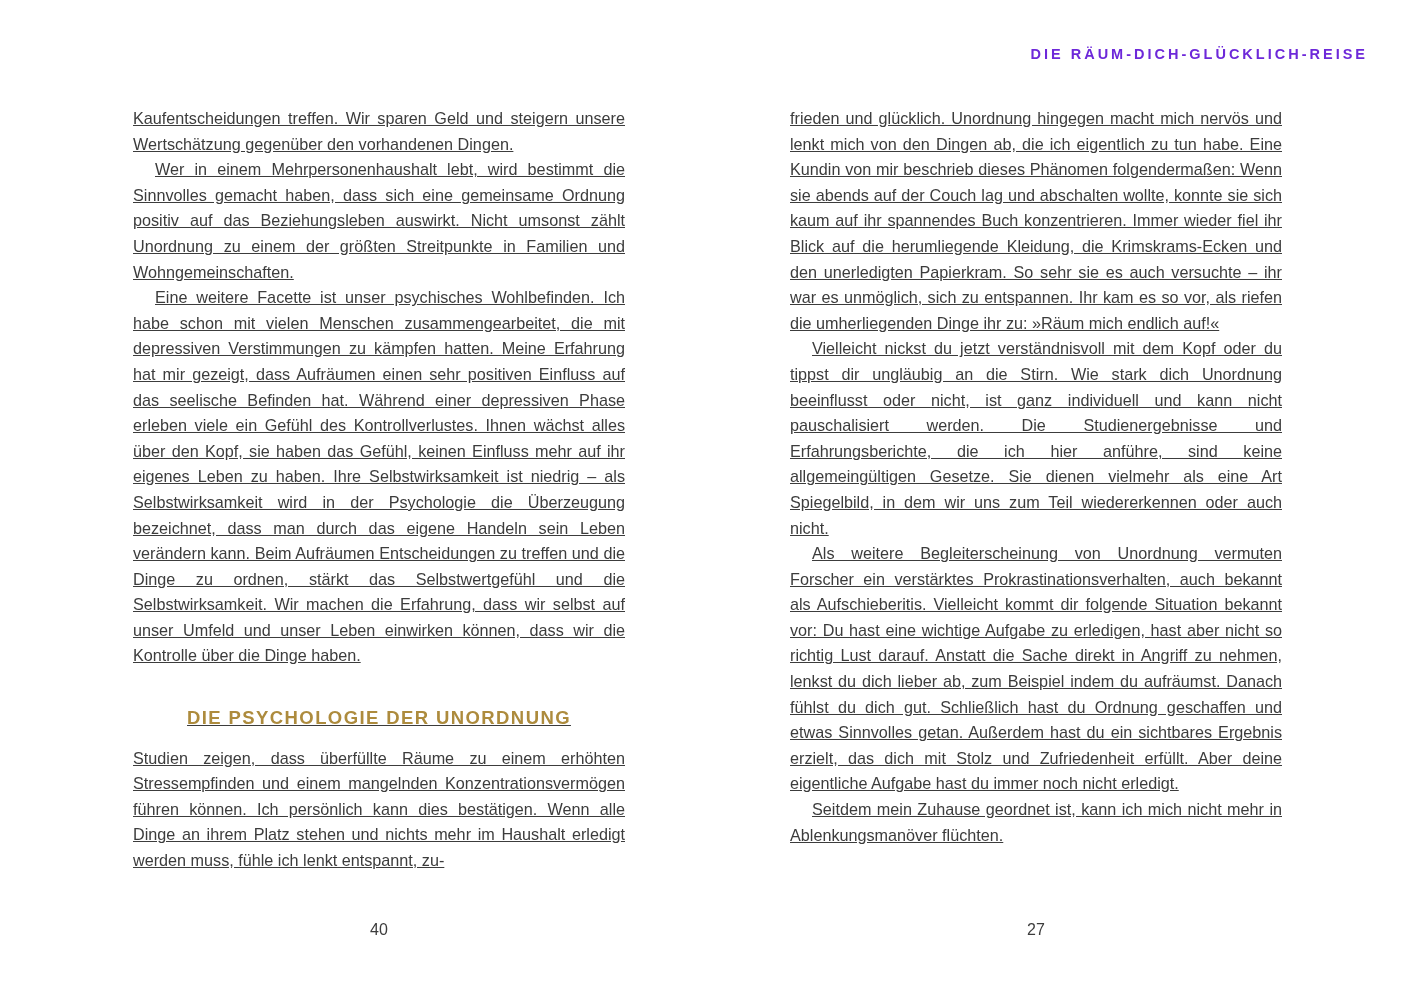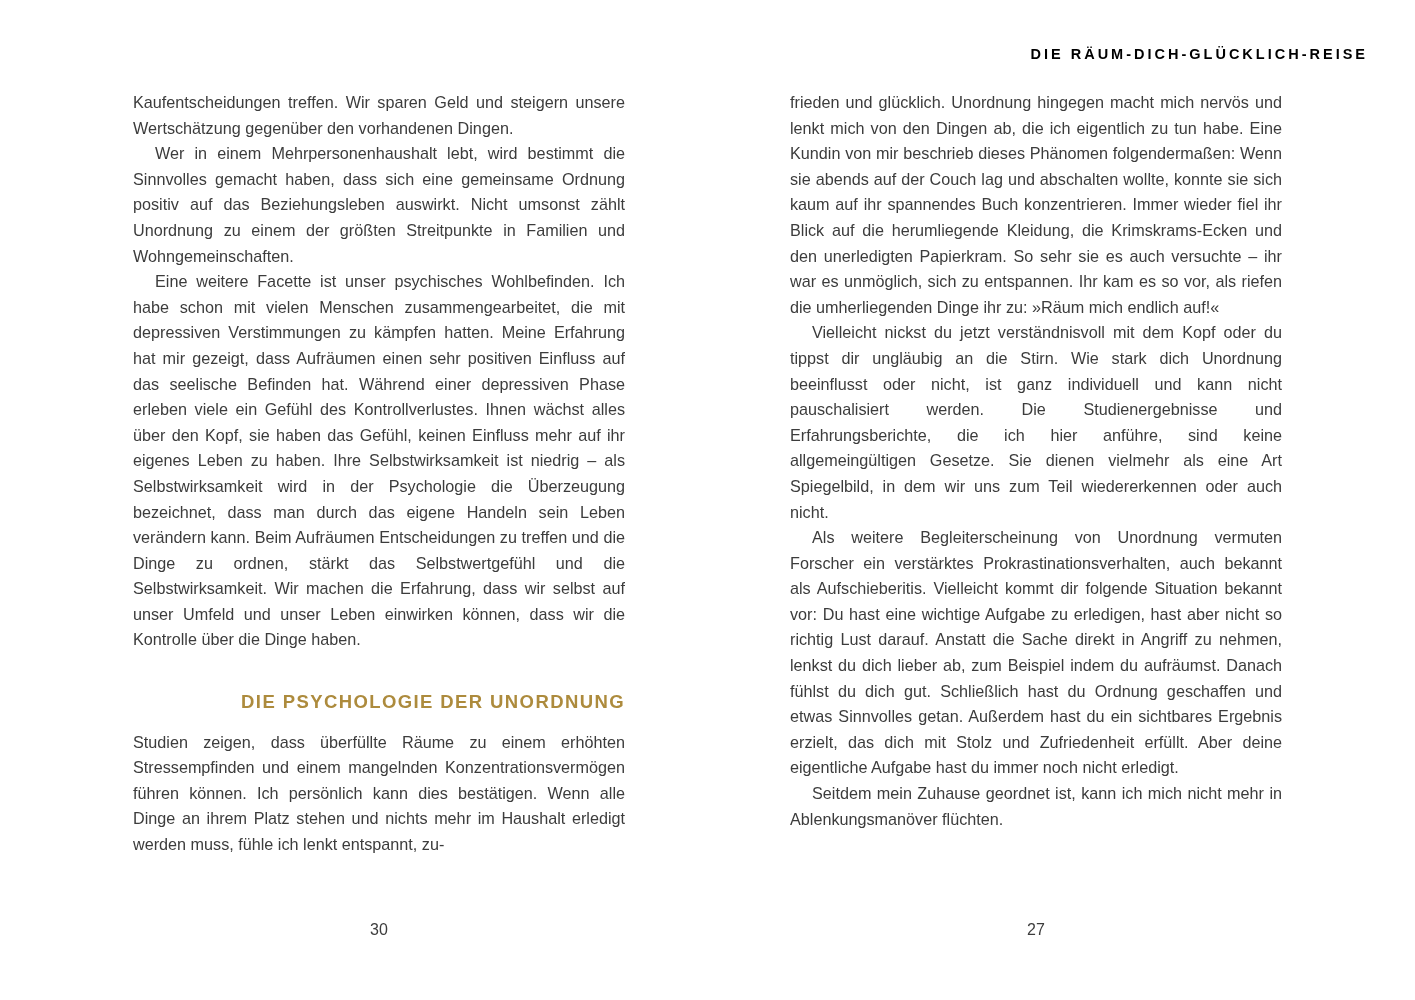--- a/index.html
+++ b/index.html
@@ -12,50 +12,51 @@
     color: #3c3c3c;
     position: relative;
     overflow: hidden;
   }
   .spread { position: absolute; inset: 0; }
 
   .running-head {
     position: absolute;
     top: 46px;
     right: 47px;
-    color: #000000;
+    color: #6d28d9;
     font-size: 14.5px;
     letter-spacing: 3px;
     font-weight: bold;
     white-space: nowrap;
   }
 
   .col {
     position: absolute;
-    top: 90px;
+    top: 106px;
     width: 492px;
     text-align: justify;
     font-size: 16.2px;
     line-height: 25.6px;
     hyphens: auto;
+    text-decoration: underline;
     -webkit-hyphens: auto;
   }
   .col-left  { left: 133px; }
   .col-right { left: 790px; }
 
   .col p { margin: 0; }
   .col p.indent { text-indent: 22px; }
 
   h2.section {
     color: #ad8b3d;
     font-size: 18.5px;
     font-weight: bold;
     letter-spacing: 1.4px;
     margin: 36px 0 15px 0;
-    text-align: right;
+    text-align: center;
   }
 
   .page-num {
     position: absolute;
     top: 921px;
     width: 492px;
     text-align: center;
     font-size: 16px;
     color: #3c3c3c;
   }
@@ -77,17 +78,17 @@
     <p>Studien zeigen, dass überfüllte Räume zu einem erhöhten Stressempfinden und einem mangelnden Konzentrationsvermögen führen können. Ich persönlich kann dies bestätigen. Wenn alle Dinge an ihrem Platz stehen und nichts mehr im Haushalt erledigt werden muss, fühle ich lenkt entspannt, zu-</p>
   </div>
 
   <div class="col col-right">
     <p>frieden und glücklich. Unordnung hingegen macht mich nervös und lenkt mich von den Dingen ab, die ich eigentlich zu tun habe. Eine Kundin von mir beschrieb dieses Phänomen folgendermaßen: Wenn sie abends auf der Couch lag und abschalten wollte, konnte sie sich kaum auf ihr spannendes Buch konzentrieren. Immer wieder fiel ihr Blick auf die herumliegende Kleidung, die Krimskrams-Ecken und den unerledigten Papierkram. So sehr sie es auch versuchte – ihr war es unmöglich, sich zu entspannen. Ihr kam es so vor, als riefen die umherliegenden Dinge ihr zu: »Räum mich endlich auf!«</p>
     <p class="indent">Vielleicht nickst du jetzt verständnisvoll mit dem Kopf oder du tippst dir ungläubig an die Stirn. Wie stark dich Unordnung beeinflusst oder nicht, ist ganz individuell und kann nicht pauschalisiert werden. Die Studienergebnisse und Erfahrungsberichte, die ich hier anführe, sind keine allgemeingültigen Gesetze. Sie dienen vielmehr als eine Art Spiegelbild, in dem wir uns zum Teil wiedererkennen oder auch nicht.</p>
     <p class="indent">Als weitere Begleiterscheinung von Unordnung vermuten Forscher ein verstärktes Prokrastinationsverhalten, auch bekannt als Aufschieberitis. Vielleicht kommt dir folgende Situation bekannt vor: Du hast eine wichtige Aufgabe zu erledigen, hast aber nicht so richtig Lust darauf. Anstatt die Sache direkt in Angriff zu nehmen, lenkst du dich lieber ab, zum Beispiel indem du aufräumst. Danach fühlst du dich gut. Schließlich hast du Ordnung geschaffen und etwas Sinnvolles getan. Außerdem hast du ein sichtbares Ergebnis erzielt, das dich mit Stolz und Zufriedenheit erfüllt. Aber deine eigentliche Aufgabe hast du immer noch nicht erledigt.</p>
     <p class="indent">Seitdem mein Zuhause geordnet ist, kann ich mich nicht mehr in Ablenkungsmanöver flüchten.</p>
   </div>
 
-  <div class="page-num page-num-left">30</div>
+  <div class="page-num page-num-left">40</div>
 
   <div class="page-num page-num-right">27</div>
 
 </div>
 
 </body></html>

